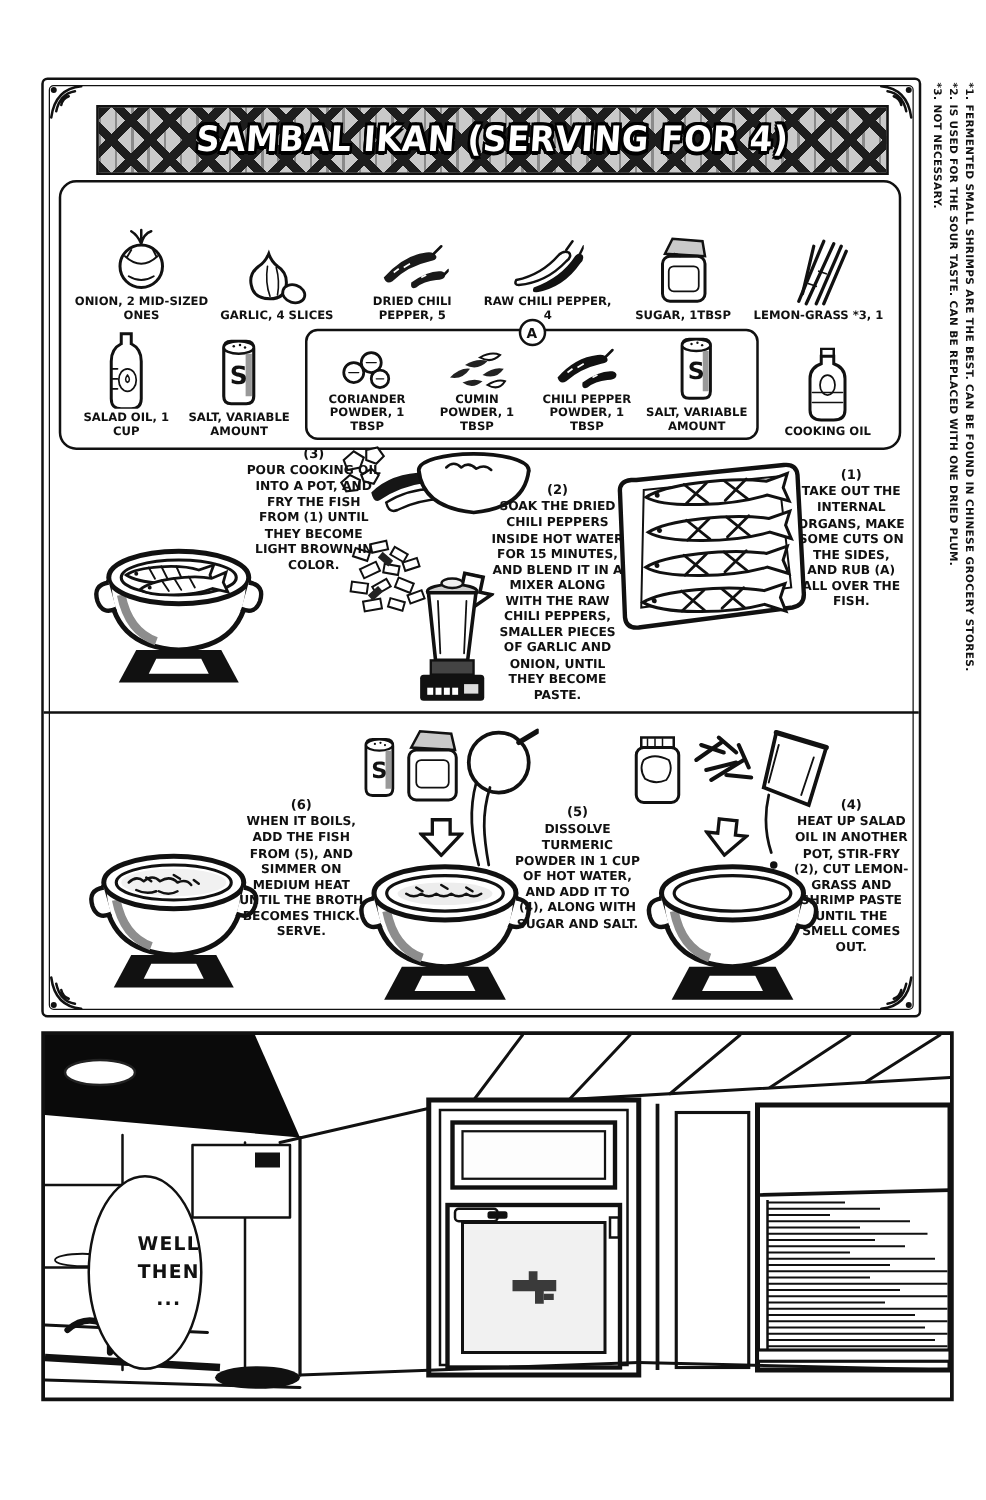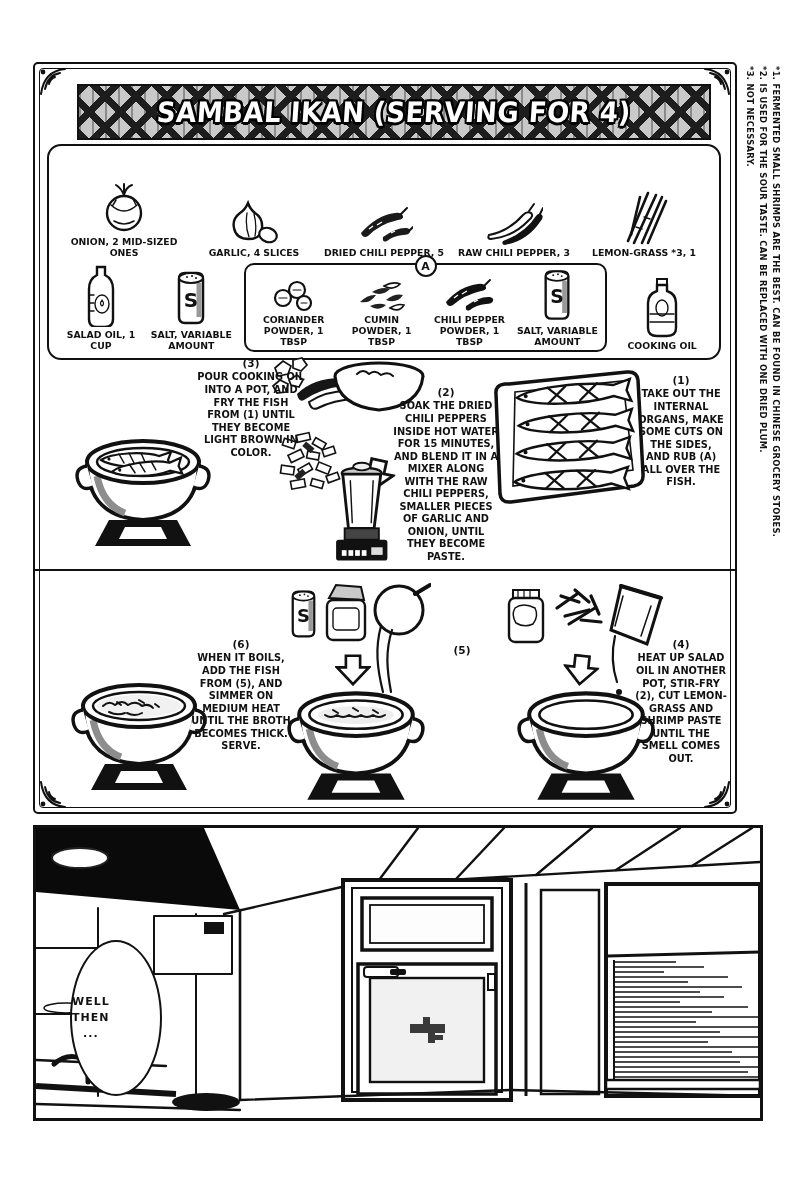--- a/index.html
+++ b/index.html
@@ -47,22 +47,22 @@
 
   .step-text{position:absolute;font-size:9.8px;font-weight:bold;text-align:center;line-height:1.28;z-index:4;}
   .step-num{font-size:10.5px;margin-bottom:1px;}
   .art{position:absolute;z-index:2;}
   #sep{position:absolute;left:0;right:0;top:505px;border-top:2px solid #111;}
 
   
   #kitchen{position:absolute;left:33px;top:825px;width:724px;height:290px;border:3px solid #111;background:#fff;overflow:hidden;}
   #kitchen-art{position:absolute;left:0;top:0;}
   #bubble{position:absolute;left:34px;top:112px;width:88px;height:152px;border:2.5px solid #111;border-radius:50%;
-    background:#fff;z-index:6;display:flex;align-items:center;justify-content:flex-start;text-align:center;
-    font-size:11px;font-weight:bold;letter-spacing:1px;line-height:1.45;white-space:pre-line;}
+    background:#fff;z-index:6;display:flex;align-items:center;justify-content:flex-end;text-align:center;
+    font-size:15px;font-weight:bold;letter-spacing:1px;line-height:1.45;white-space:pre-line;}
   #defs-svg{position:absolute;width:0;height:0;overflow:hidden;}
 </style>
 </head>
 <body>
 
 <svg id="defs-svg" xmlns="http://www.w3.org/2000/svg">
   <symbol id="sym-arrow" viewBox="0 0 40 36">
     <path d="M12,2 L28,2 L28,15 L38,15 L20,34 L2,15 L12,15 Z" fill="#fff" stroke="#111" stroke-width="3"></path>
   </symbol>
   <symbol id="sym-shaker" viewBox="0 0 36 58">
@@ -151,21 +151,32 @@
           <div class="ing-label">DRIED CHILI PEPPER, 5</div>
         </div>
         <div class="ing-item">
           <div class="ing-icon">
               <svg width="58" height="50" viewBox="0 0 58 50">
                 <path d="M4,40 q20,-4 34,-20 q4,-4 8,-2 q3,3 -2,7 Q28,42 6,44 q-4,0 -2,-4 z" fill="#fff" stroke="#111" stroke-width="2"></path>
                 <path d="M18,46 q22,-8 33,-25 q3,-4 6,-1 q2,3 -2,7 Q42,46 20,50 q-4,0 -2,-4 z" fill="#111"></path>
                 <path class="ink" stroke-width="2" d="M44,16 l5,-7 M55,19 l3,-6"></path>
               </svg>
             </div>
-          <div class="ing-label">RAW CHILI PEPPER, 3</div>
+          <div class="ing-label">RAW CHILI PEPPER, 4</div>
+        </div>
+        <div class="ing-item">
+          <div class="ing-icon">
+              <svg width="48" height="56" viewBox="0 0 48 56">
+                <polygon points="10,14 16,2 40,4 42,16" fill="#c9c9c9" stroke="#111" stroke-width="2"></polygon>
+                <rect x="8" y="16" width="34" height="36" rx="6" fill="#fff" stroke="#111" stroke-width="2.4"></rect>
+                <rect x="13" y="24" width="24" height="20" rx="4" fill="#fff" stroke="#111" stroke-width="1.4"></rect>
+                <path class="ink" stroke-width="1.5" d="M12,16 q6,-4 10,0"></path>
+              </svg>
+            </div>
+          <div class="ing-label">SUGAR, 1TBSP</div>
         </div>
         <div class="ing-item">
           <div class="ing-icon">
               <svg width="52" height="58" viewBox="0 0 52 58">
                 <g class="ink" stroke-width="2.6">
                   <path d="M10,54 L30,6"></path>
                   <path d="M16,56 L38,8"></path>
                   <path d="M24,56 L44,10"></path>
                   <path d="M30,56 L48,14"></path>
                   <path d="M13,48 L22,10"></path>
@@ -367,20 +378,21 @@
     </svg>
 
     <div id="sep"></div>
 
     <div class="step-text" style="left:155px;top:574px;width:102px;">
       <div class="step-num">(6)</div>
       <div>WHEN IT BOILS, ADD THE FISH FROM (5), AND SIMMER ON MEDIUM HEAT UNTIL THE BROTH BECOMES THICK. SERVE.</div>
     </div>
     <div class="step-text" style="left:374px;top:580px;width:106px;">
       <div class="step-num">(5)</div>
+      <div>DISSOLVE TURMERIC POWDER IN 1 CUP OF HOT WATER, AND ADD IT TO (4), ALONG WITH SUGAR AND SALT.</div>
     </div>
     <div class="step-text" style="left:598px;top:574px;width:96px;">
       <div class="step-num">(4)</div>
       <div>HEAT UP SALAD OIL IN ANOTHER POT, STIR-FRY (2), CUT LEMON-GRASS AND SHRIMP PASTE UNTIL THE SMELL COMES OUT.</div>
     </div>
 
     <svg class="art" style="left:34px;top:600px;" width="140" height="132" viewBox="0 0 140 132">
       <use href="#sym-pot" x="0" y="4" width="140" height="125"></use>
       <ellipse cx="70" cy="42" rx="42" ry="11" fill="#f1f1f1"></ellipse>
       <path class="ink" stroke-width="2" d="M34,42 q6,-6 12,-1 q7,-6 13,0 q8,-5 14,1 q7,-3 11,2 M40,48 q8,4 16,1 M58,49 q8,4 15,0 M48,38 l4,3 M70,36 l5,3 M86,40 l4,3"></path>

